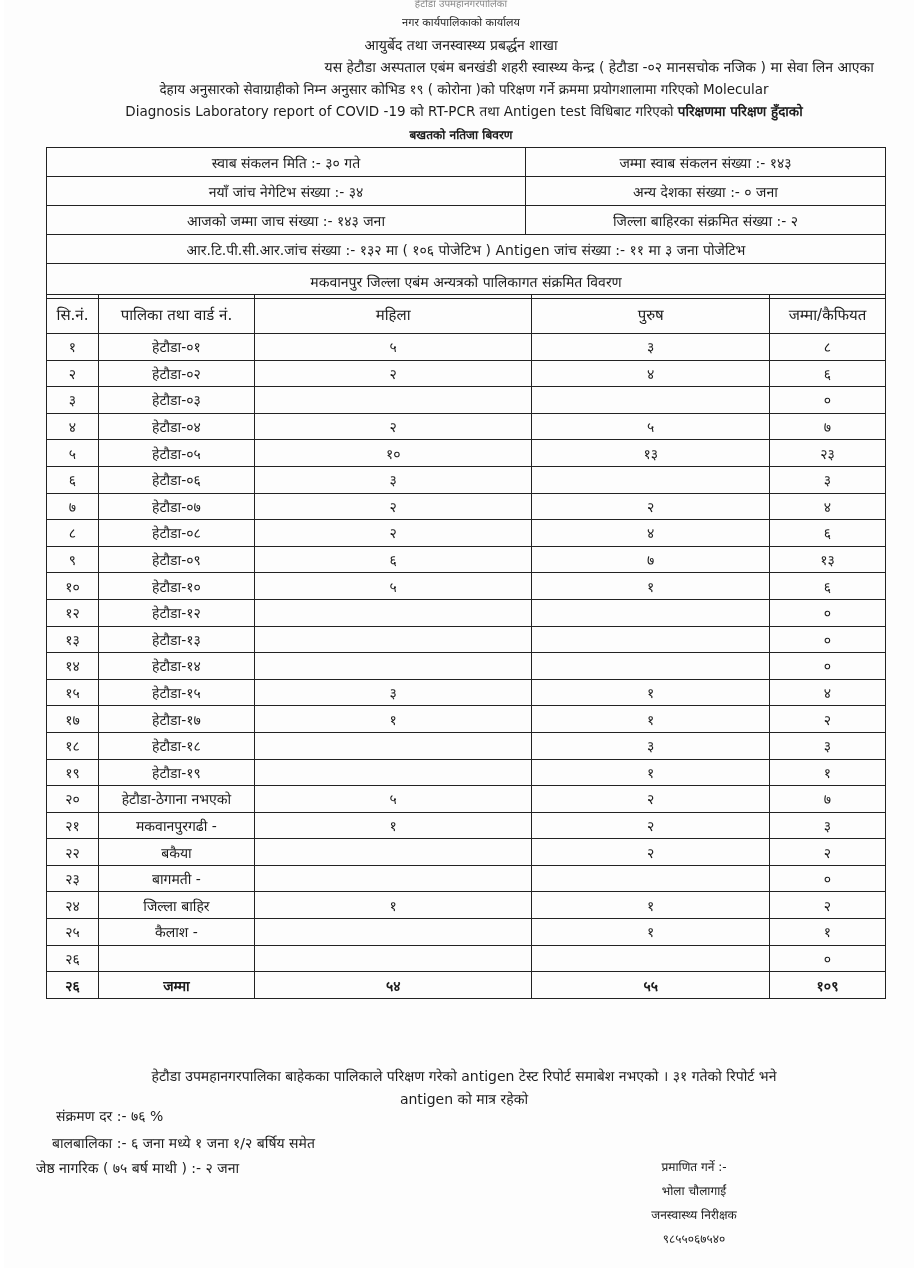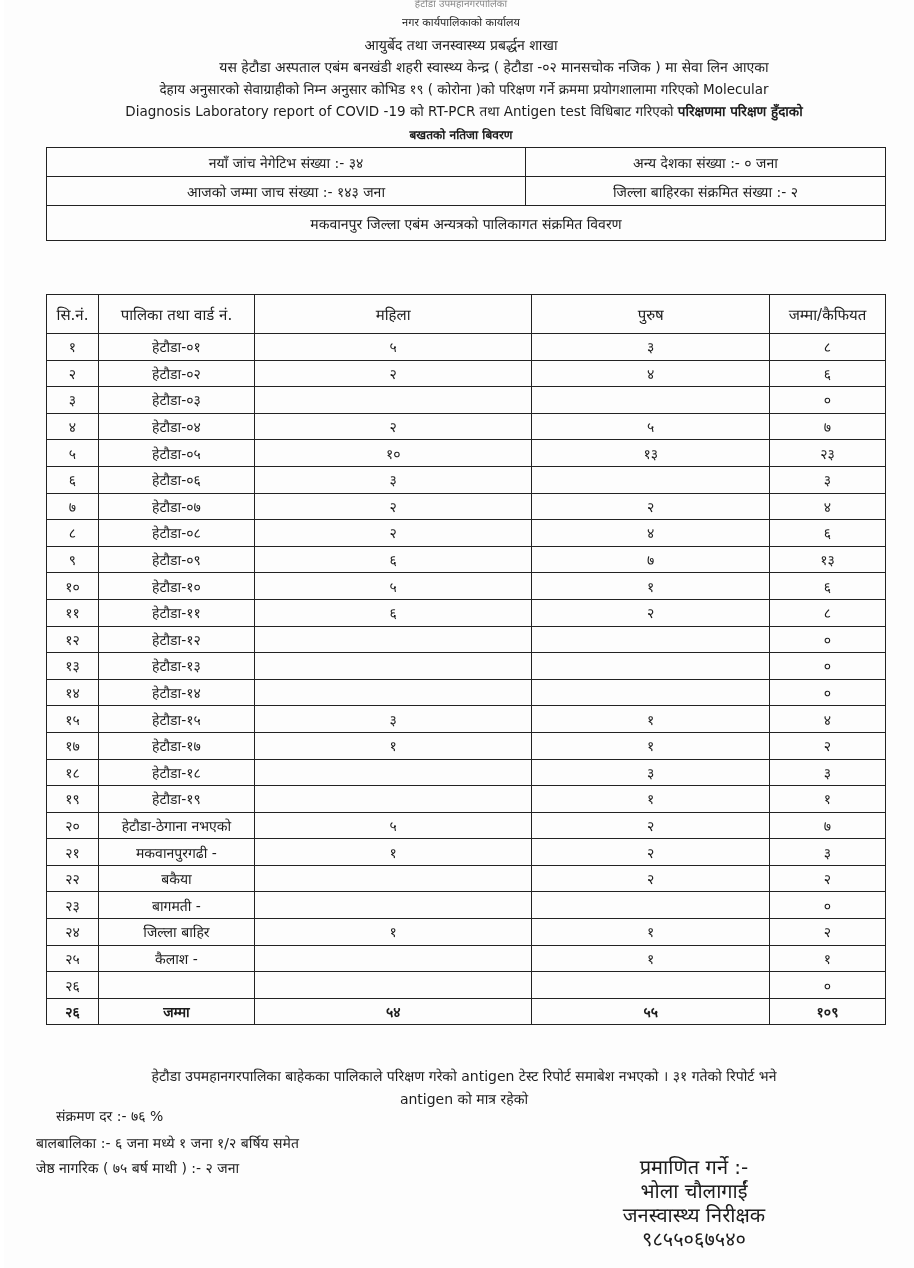--- a/index.html
+++ b/index.html
@@ -5,21 +5,21 @@
   html, body { margin:0; padding:0; }
   body {
     width:914px; height:1268px; background:#ffffff; color:#1c1c1c;
     font-family:"DejaVu Sans", sans-serif; position:relative; overflow:hidden;
   }
   .page { position:absolute; left:4px; top:0; width:914px; height:1268px; background:#fdfdfd;padding-left:16px; }
   .hdr { position:absolute; left:0; width:914px; text-align:center; white-space:nowrap; }
   .h0 { top:-4px; font-size:10px; color:#888; }
   .h1 { top:14px; font-size:11px; }
   .h2 { top:35px; font-size:14px; }
-  .h3 { top:57px; font-size:14px; left:110px; width:760px; }
+  .h3 { top:57px; font-size:14px; left:110px; width:760px;text-align:right; }
   .h4 { top:80px; font-size:13.5px; left:40px; width:840px; }
   .h5 { top:102px; font-size:13.5px; left:40px; width:840px; }
   .h6 { top:126px; font-size:12px; font-weight:bold; }
   .bold { font-weight:bold; }
 
   table.info {
     position:absolute; left:42px; top:147px; width:840px; border-collapse:collapse; font-size:14px;
   }
   table.info td { border:1.5px solid #222; height:28px; text-align:center; padding:0 4px; white-space:nowrap; }
   table.info td.l { width:470px; }
@@ -35,46 +35,53 @@
   table.main col.c2 { width:278px; }
   table.main col.c3 { width:238px; }
   table.main col.c4 { width:116px; }
   tr.total td { font-weight:bold; }
 
   .note { position:absolute; left:40px; width:840px; text-align:center; font-size:14px;margin-top:16px; }
   .n1 { top:1050px; }
   .n2 { top:1073px; }
   .stat { position:absolute; left:32px; font-size:14px; white-space:nowrap; }
   .s1 { top:1106px; left:52px; }
-  .s2 { top:1133px; }
+  .s2 { top:1133px;margin-left:16px; }
   .s3 { top:1158px; }
-  .sig { position:absolute; left:600px; width:180px; text-align:center; font-size:20px; line-height:24px; top:1155px; }
+  .sig { position:absolute; left:600px; width:180px; text-align:center; font-size:12px; line-height:24px; top:1155px; }
 </style>
 </head>
 <body>
 
 <div class="page">
 
   <div class="hdr h0">हेटौडा उपमहानगरपालिका</div>
   <div class="hdr h2">आयुर्बेद तथा जनस्वास्थ्य प्रबर्द्धन शाखा</div>
   <div class="hdr h1">नगर कार्यपालिकाको कार्यालय</div>
   <div class="hdr h3">यस हेटौडा अस्पताल एबंम बनखंडी शहरी स्वास्थ्य केन्द्र ( हेटौडा -०२ मानसचोक नजिक ) मा सेवा लिन आएका</div>
   <div class="hdr h4">देहाय अनुसारको सेवाग्राहीको निम्न अनुसार कोभिड १९ ( कोरोना )को परिक्षण गर्ने क्रममा प्रयोगशालामा गरिएको Molecular</div>
   <div class="hdr h5"><span>Diagnosis Laboratory report of COVID -19 को RT-PCR तथा Antigen test विधिबाट गरिएको </span><span class="bold">परिक्षणमा परिक्षण हुँदाको</span></div>
   <div class="hdr h6">बखतको नतिजा बिवरण</div>
 
   <table class="info">
     <tbody>
+        <tr>
+      <td class="l">स्वाब संकलन मिति :-  ३० गते</td>
+      <td>जम्मा स्वाब संकलन संख्या :- १४३</td>
+    </tr>
     <tr>
       <td class="l">नयाँ जांच नेगेटिभ संख्या :- ३४</td>
       <td>अन्य देशका संख्या :- ० जना</td>
     </tr>
     <tr>
       <td class="l">आजको जम्मा जाच संख्या :- १४३ जना</td>
       <td>जिल्ला बाहिरका संक्रमित संख्या :- २</td>
+    </tr>
+    <tr>
+      <td colspan="2">आर.टि.पी.सी.आर.जांच संख्या :- १३२ मा ( १०६ पोजेटिभ )   Antigen जांच संख्या :-  ११ मा ३ जना पोजेटिभ</td>
     </tr>
     <tr>
       <td colspan="2" style="height:34px">मकवानपुर जिल्ला एबंम अन्यत्रको पालिकागत संक्रमित विवरण</td>
     </tr>
   </tbody>
     </table>
 
   <table class="main" id="main-table">
     <colgroup>
         <col class="c0">
@@ -157,27 +164,20 @@
           <td>१३</td>
         </tr>
         <tr>
           <td>१०</td>
           <td>हेटौडा-१०</td>
           <td>५</td>
           <td>१</td>
           <td>६</td>
         </tr>
         <tr>
-          <td>११</td>
-          <td>हेटौडा-११</td>
-          <td>६</td>
-          <td>२</td>
-          <td>८</td>
-        </tr>
-        <tr>
           <td>१२</td>
           <td>हेटौडा-१२</td>
           <td></td>
           <td></td>
           <td>०</td>
         </tr>
         <tr>
           <td>१३</td>
           <td>हेटौडा-१३</td>
           <td></td>

